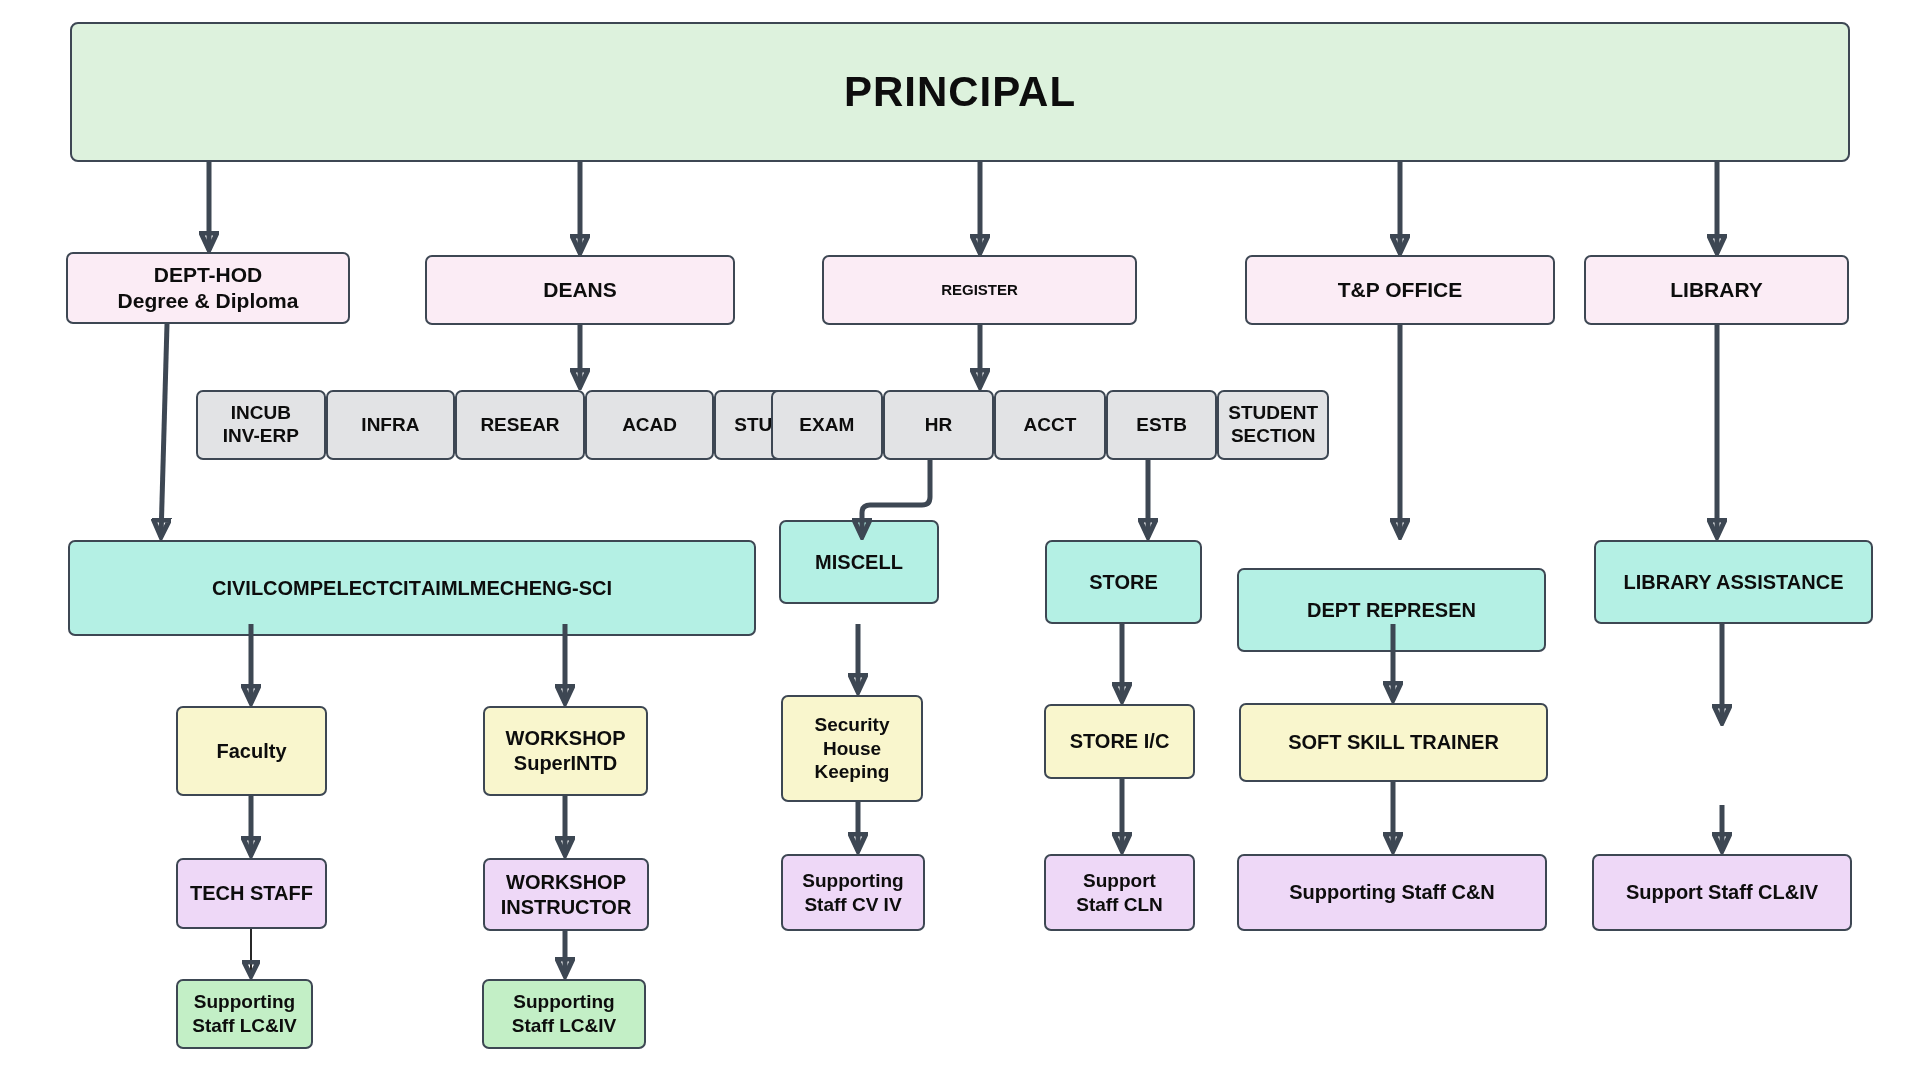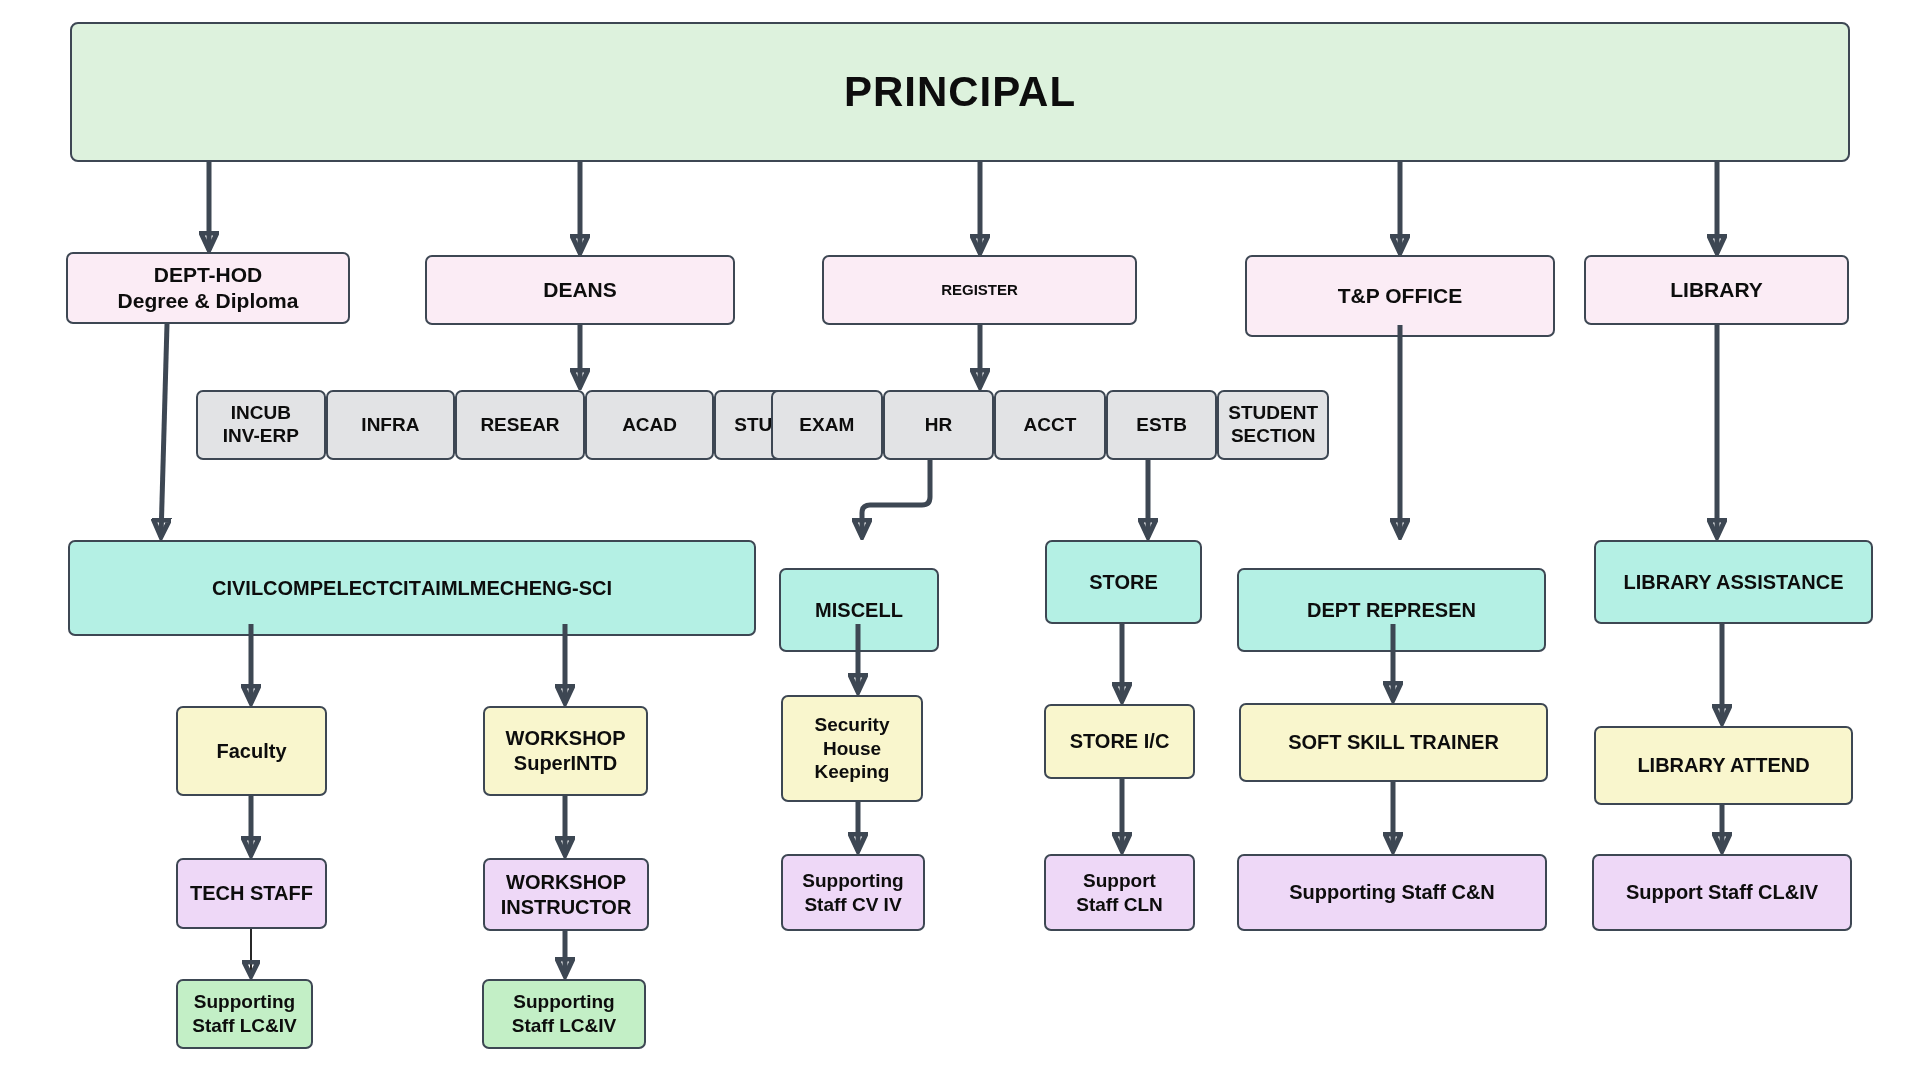--- a/index.html
+++ b/index.html
@@ -20,37 +20,37 @@
   .fill-unit{background:var(--c-unit,#b4f0e4);}
   .fill-role{background:var(--c-role,#f9f6cd);}
   .fill-staff{background:var(--c-staff,#eed8f7);}
   .fill-support{background:var(--c-support,#c3efc6);}
 
   .principal{left:70px;top:22px;width:1780px;height:140px;font-size:42px;letter-spacing:1px;border-radius:8px;}
 
   .dept-hod{left:66px;top:252px;width:284px;height:72px;font-size:21px;}
   .deans{left:425px;top:255px;width:310px;height:70px;font-size:21px;}
   .register{left:822px;top:255px;width:315px;height:70px;font-size:15px;}
-  .tp-office{left:1245px;top:255px;width:310px;height:82px;font-size:21px;}
+  .tp-office{left:1245px;top:255px;width:310px;height:70px;font-size:21px;}
   .library{left:1584px;top:255px;width:265px;height:70px;font-size:21px;}
 
   .section-group{position:absolute;display:flex;}
   .deans-sections{left:196px;top:390px;width:648px;height:70px;}
   .register-sections{left:771px;top:390px;width:558px;height:70px;}
   .section-cell{
     flex:1;box-sizing:border-box;border:2.5px solid var(--c-stroke,#3d4753);
     border-radius:7px;background:var(--c-section,#e2e3e5);
     display:flex;align-items:center;justify-content:center;text-align:center;
     font-weight:bold;font-size:19px;color:#0d0d0d;white-space:pre-line;line-height:1.2;
   }
 
   .departments{left:68px;top:540px;width:688px;height:96px;font-size:20px;
     justify-content:center;padding:0 24px;}
   .departments span{white-space:nowrap;}
-  .miscell{left:779px;top:568px;width:160px;height:84px;font-size:20px;}
+  .miscell{left:779px;top:520px;width:160px;height:84px;font-size:20px;}
   .store{left:1045px;top:540px;width:157px;height:84px;font-size:20px;}
   .dept-represen{left:1237px;top:568px;width:309px;height:84px;font-size:20px;}
   .library-assistance{left:1594px;top:540px;width:279px;height:84px;font-size:20px;}
 
   .faculty{left:176px;top:706px;width:151px;height:90px;font-size:20px;}
   .workshop-superintd{left:483px;top:706px;width:165px;height:90px;font-size:20px;}
   .security-house-keeping{left:781px;top:695px;width:142px;height:107px;font-size:19px;}
   .store-ic{left:1044px;top:704px;width:151px;height:75px;font-size:20px;}
   .soft-skill-trainer{left:1239px;top:703px;width:309px;height:79px;font-size:20px;}
   .library-attend{left:1594px;top:726px;width:259px;height:79px;font-size:20px;}
@@ -153,21 +153,20 @@
   <div class="node fill-unit library-assistance">LIBRARY ASSISTANCE</div>
 
   <div class="node fill-role faculty">Faculty</div>
   <div class="node fill-role workshop-superintd">WORKSHOP
 SuperINTD</div>
   <div class="node fill-role security-house-keeping">Security
 House
 Keeping</div>
   <div class="node fill-role store-ic">STORE I/C</div>
   <div class="node fill-role soft-skill-trainer">SOFT SKILL TRAINER</div>
-  <div class="node fill-role library-attend">LIBRARY ATTEND</div>
 
   <div class="node fill-staff tech-staff">TECH STAFF</div>
   <div class="node fill-staff workshop-instructor">WORKSHOP
 INSTRUCTOR</div>
   <div class="node fill-staff supporting-staff-cv-iv">Supporting
 Staff CV IV</div>
   <div class="node fill-staff support-staff-cln">Support
 Staff CLN</div>
   <div class="node fill-staff supporting-staff-cn">Supporting Staff C&amp;N</div>
   <div class="node fill-staff support-staff-cliv">Support Staff CL&amp;IV</div>

